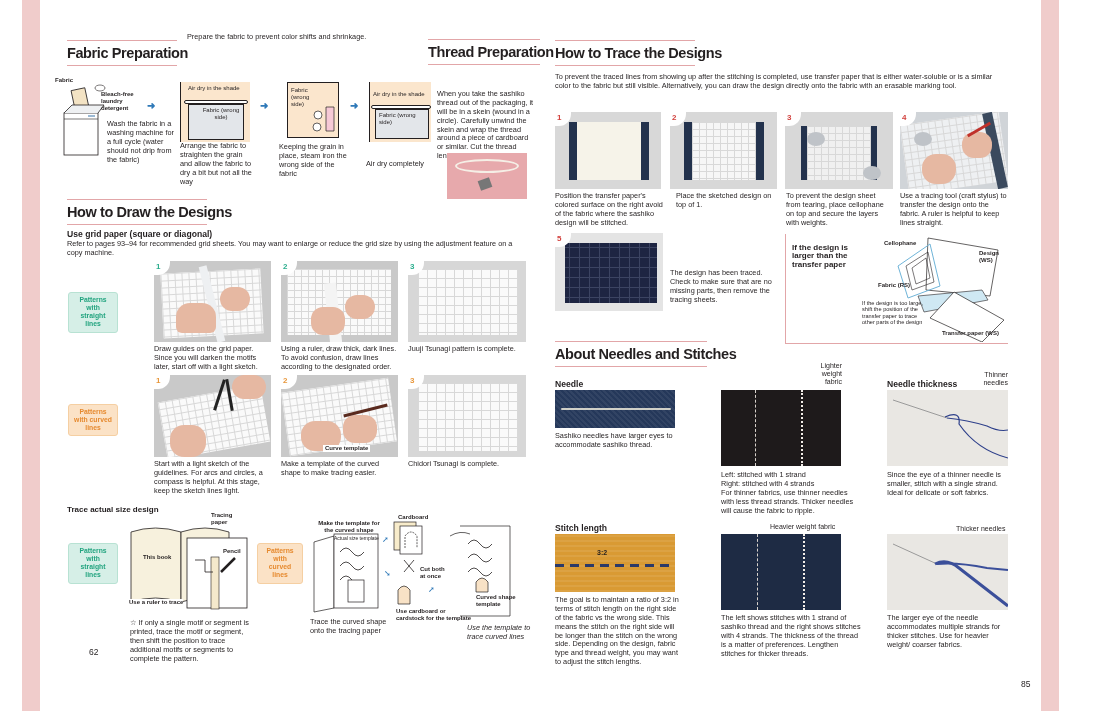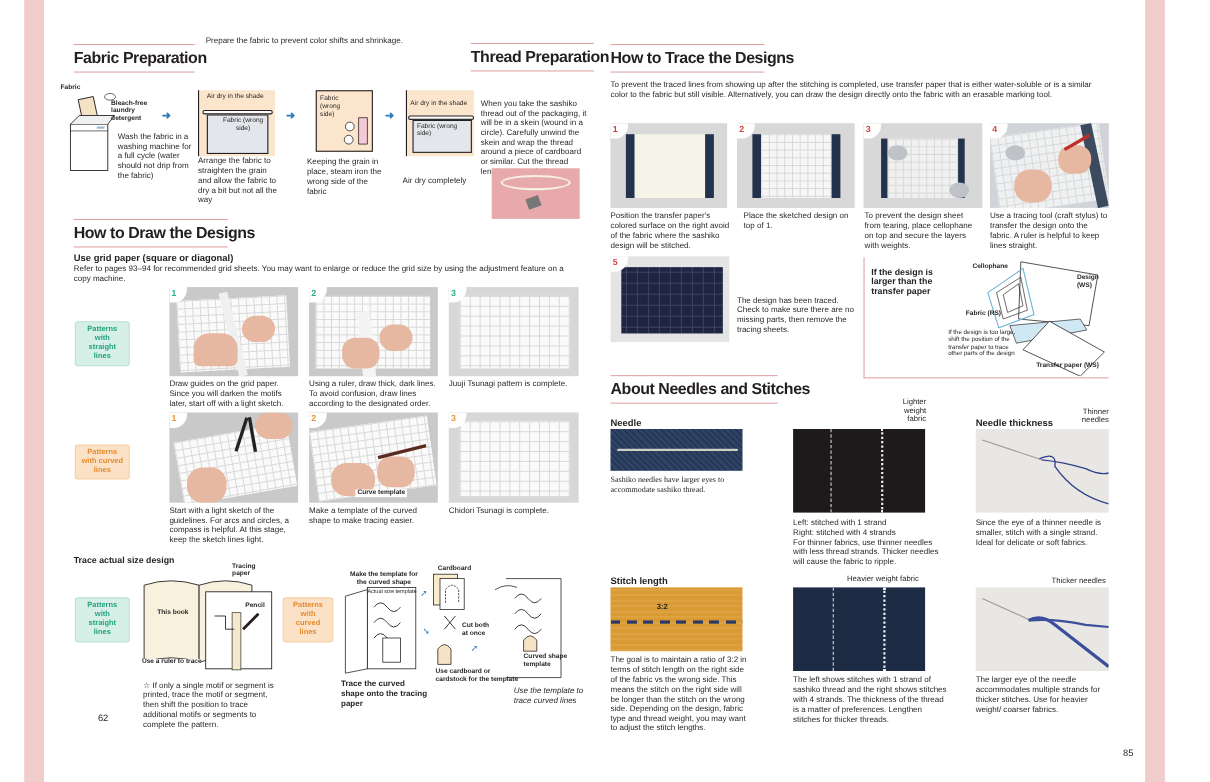--- a/index.html
+++ b/index.html
@@ -189,21 +189,21 @@
       <text x="74" y="64" font-size="8" fill="#2f79b8">➘</text>
       <text x="118" y="80" font-size="8" fill="#2f79b8">➚</text>
     </svg>
     <div class="small" style="left:4px; top:8px; width:70px; text-align:center; font-weight:bold;">Make the template for the curved shape</div>
     <div class="small" style="left:24px; top:24px; font-size:5px;">Actual size template</div>
     <div class="small" style="left:88px; top:2px; font-weight:bold;">Cardboard</div>
     <div class="small" style="left:110px; top:54px; width:26px; font-weight:bold;">Cut both at once</div>
     <div class="small" style="left:86px; top:96px; width:76px; font-weight:bold;">Use cardboard or cardstock for the template</div>
     <div class="small" style="left:166px; top:82px; width:40px; font-weight:bold;">Curved shape template</div>
   </div>
-  <div class="txt" style="left:310px; top:618px; width:80px;font-weight:bold;">Trace the curved shape onto the tracing paper</div>
+  <div class="txt" style="left:310px; top:618px; width:80px;">Trace the curved shape onto the tracing paper</div>
   <div class="txt" style="left:467px; top:624px; width:70px;font-style:italic;">Use the template to trace curved lines</div>
 
   <div class="pagenum" style="left:49px; top:647px;margin-left:40px;">62</div>
 </div>
 
 <div>
   <div class="h2" style="left:555px; top:40px; width:140px;">How to Trace the Designs</div>
   <div class="txt" style="left:555px; top:73px; width:455px;">To prevent the traced lines from showing up after the stitching is completed, use transfer paper that is either water-soluble or is a similar color to the fabric but still visible. Alternatively, you can draw the design directly onto the fabric with an erasable marking tool.</div>
 
   <div class="photo" style="left:555px; top:112px; width:106px; height:77px; background:#d8d8d8;">
@@ -243,21 +243,21 @@
   </div>
   <div class="txt" style="left:900px; top:192px; width:110px;">Use a tracing tool (craft stylus) to transfer the design onto the fabric. A ruler is helpful to keep lines straight.</div>
 
   <div class="photo" style="left:555px; top:233px; width:108px; height:78px; background:#e4e4e4;">
     <div class="abs" style="left:10px; top:10px; width:92px; height:60px; background:#1c2340;
          background-image: linear-gradient(#9aa3c4 1px, transparent 1px), linear-gradient(90deg, #9aa3c4 1px, transparent 1px);
          background-size: 10px 10px; background-position: 4px 4px; opacity:0.95;"></div>
     <div class="abs" style="left:10px; top:10px; width:92px; height:60px; background:rgba(28,35,64,0.75);"></div>
     <div class="step-num num-red">5</div>
   </div>
-  <div class="txt" style="left:670px; top:269px; width:110px;">The design has been traced. Check to make sure there are no missing parts, then remove the tracing sheets.</div>
+  <div class="txt" style="left:670px; top:269px; width:110px;">The design has been traced. Check to make sure that are no missing parts, then remove the tracing sheets.</div>
 
   <div class="boxframe" style="left:785px; top:234px; width:223px; height:110px; border-bottom:1px solid #e2a6a8;">
     <div class="h3" style="left:6px; top:10px; width:70px; white-space:normal; line-height:1.05; font-size:8px;">If the design is larger than the transfer paper</div>
     <svg class="abs" style="left:72px; top:2px;" width="150" height="106" viewBox="0 0 150 106">
       <polygon points="70,2 140,14 132,60 68,54" fill="#fff" stroke="#231f20" stroke-width="0.7"></polygon>
       <polygon points="40,30 72,8 82,50 50,62" fill="none" stroke="#6fb4d8" stroke-width="1"></polygon>
       <polygon points="48,30 70,16 76,46 54,54" fill="none" stroke="#231f20" stroke-width="0.6"></polygon>
       <polygon points="54,32 68,22 72,42 58,48" fill="none" stroke="#231f20" stroke-width="0.6"></polygon>
       <polygon points="60,60 124,54 130,64 66,76" fill="#cfe8f3" stroke="#231f20" stroke-width="0.6"></polygon>
       <polygon points="96,56 146,84 124,106 72,82" fill="#fff" stroke="#231f20" stroke-width="0.7"></polygon>
@@ -268,21 +268,21 @@
     <div class="small" style="left:76px; top:66px; width:66px; font-size:5.6px;">If the design is too large, shift the position of the transfer paper to trace other parts of the design</div>
     <div class="small" style="left:156px; top:96px; font-weight:bold;">Transfer paper (WS)</div>
   </div>
 
   <div class="h2" style="left:555px; top:341px; width:152px;">About Needles and Stitches</div>
 
   <div class="h3" style="left:555px; top:379px;">Needle</div>
   <div class="photo" style="left:555px; top:390px; width:120px; height:38px; background:#25385a; background-image: repeating-linear-gradient(45deg, rgba(255,255,255,0.06) 0 2px, transparent 2px 4px);">
     <div class="abs" style="left:6px; top:18px; width:110px; height:2px; background:#cfcfc7; border-radius:1px;"></div>
   </div>
-  <div class="txt" style="left:555px; top:432px; width:125px;font-family:Liberation Serif, serif;">Sashiko needles have larger eyes to accommodate sashiko thread.</div>
+  <div class="txt" style="left:555px; top:432px; width:125px;">Sashiko needles have larger eyes to accommodate sashiko thread.</div>
 
   <div class="h3" style="left:721px; top:379px;margin-top:43px;">Thread strands</div>
   <div class="small" style="left:812px; top:362px; width:30px; text-align:right; font-size:7px;">Lighter weight fabric</div>
   <div class="photo" style="left:721px; top:390px; width:120px; height:76px; background:#1e1a1b;">
     <div class="abs" style="left:34px; top:0; width:1px; height:76px; border-left:1px dashed #d8d2cc;"></div>
     <div class="abs" style="left:80px; top:0; width:2px; height:76px; border-left:2px dotted #f2ede8;"></div>
   </div>
   <div class="txt" style="left:721px; top:471px; width:140px; white-space:pre-line;">Left: stitched with 1 strand
 Right: stitched with 4 strands
 For thinner fabrics, use thinner needles with less thread strands. Thicker needles will cause the fabric to ripple.</div>

